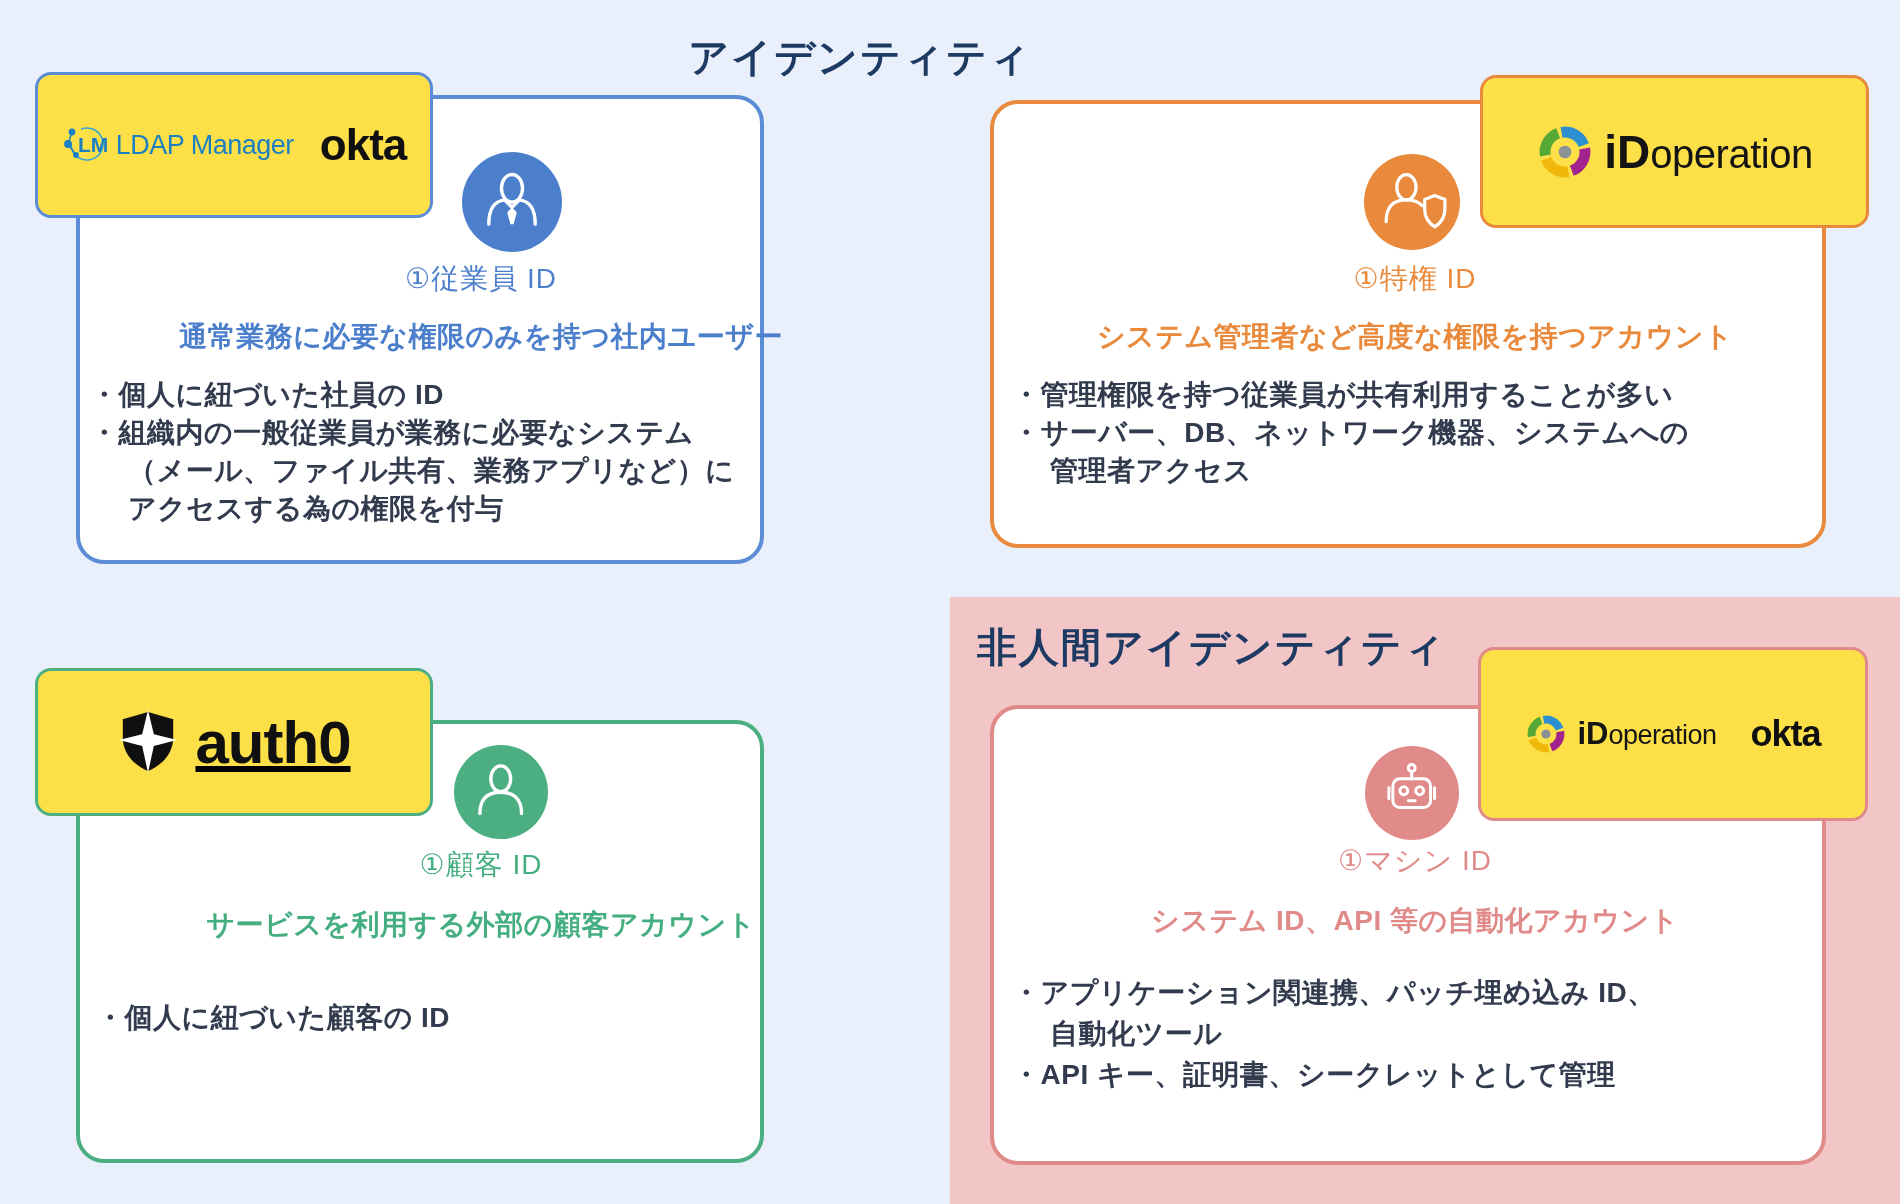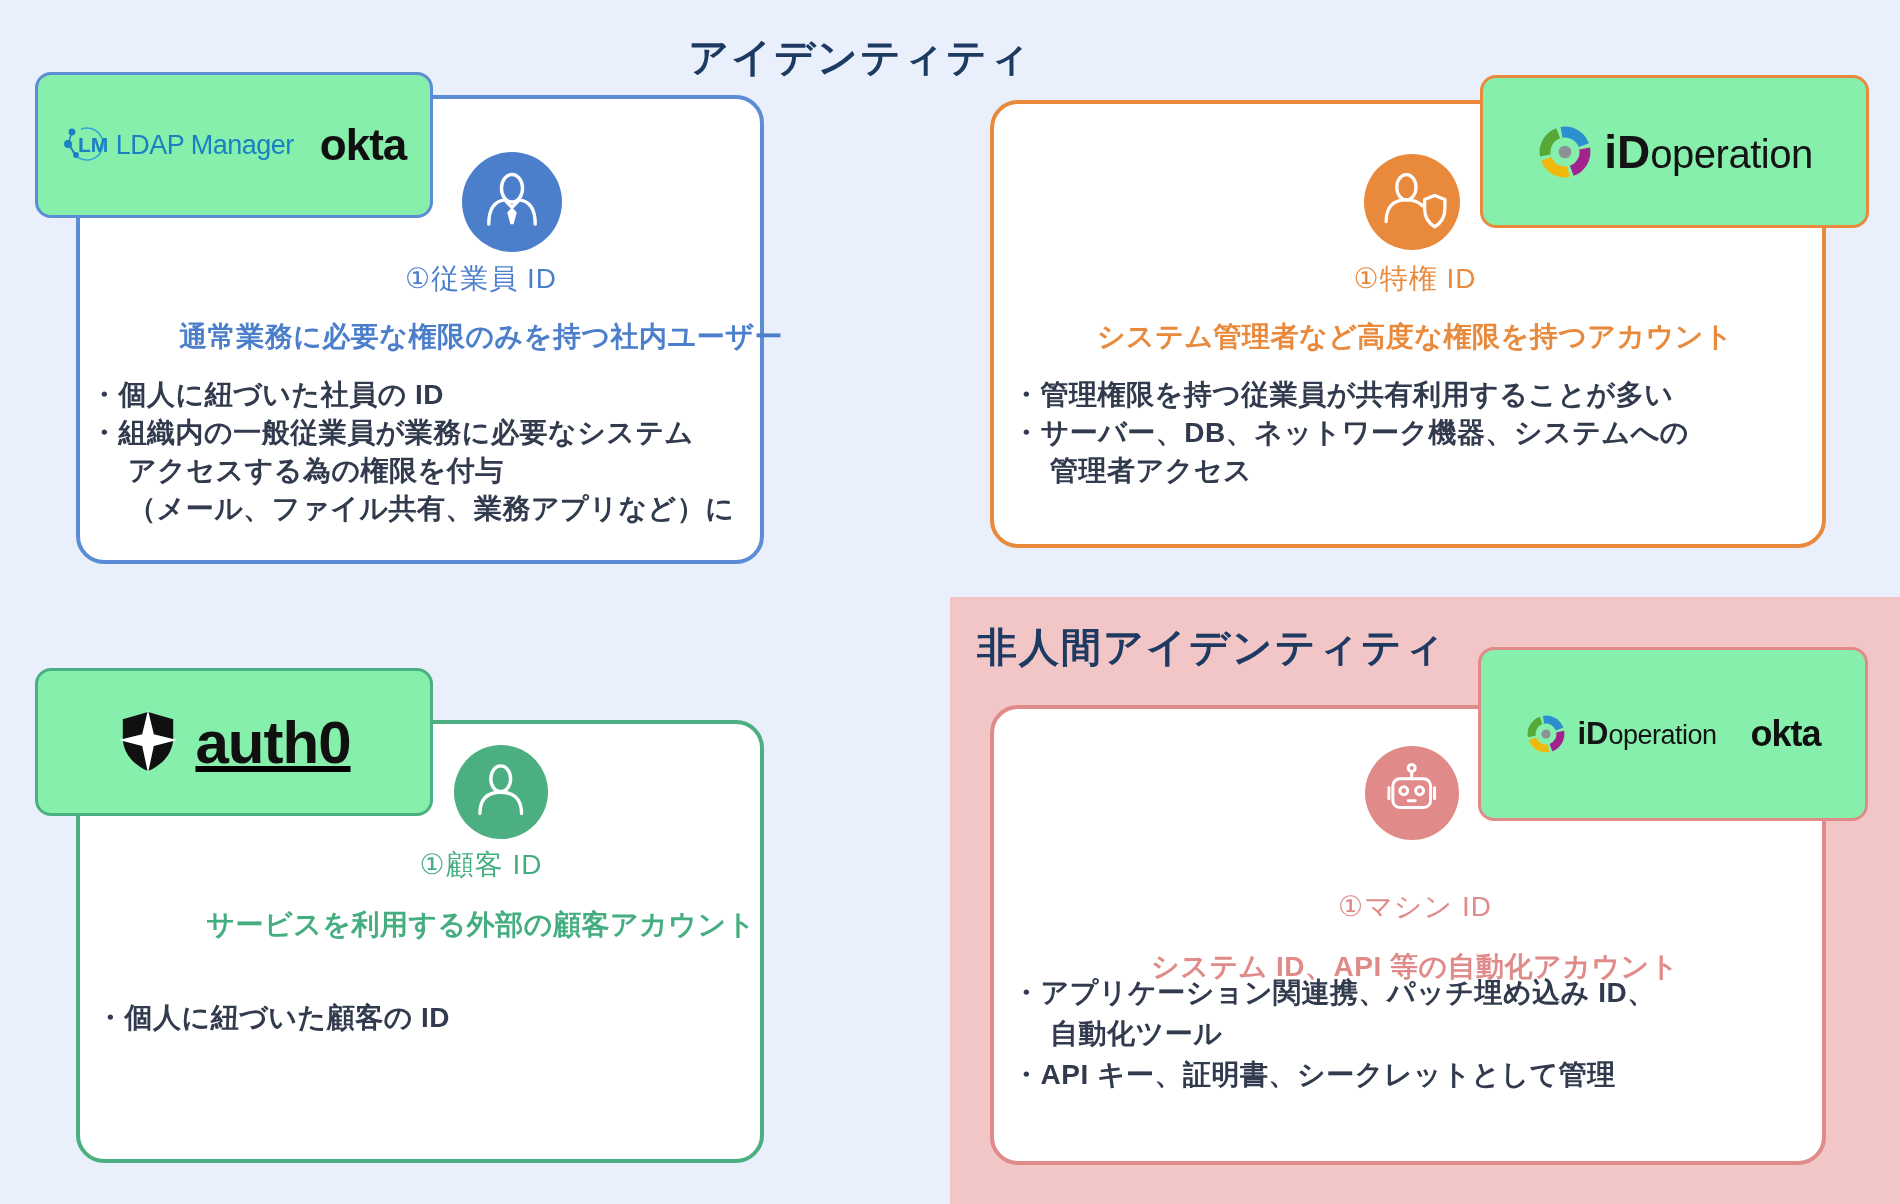--- a/index.html
+++ b/index.html
@@ -23,21 +23,21 @@
     left:977px;top:620px;font-size:40px;font-weight:800;color:#1D3A63;letter-spacing:2px;
   }
 
   
   .main-card{background:#fff;border-radius:28px;}
   .card-blue  {border:4px solid #5B8CD6;}
   .card-orange{border:4px solid #E8893B;}
   .card-green {border:4px solid #4CAF82;}
   .card-rose  {border:4px solid #E08A8A;}
 
-  .logo-card{background:#86efac;border-radius:16px;display:flex;align-items:center;justify-content:center;z-index:5;}
+  .logo-card{background:#fde047;border-radius:16px;display:flex;align-items:center;justify-content:center;z-index:5;}
   .logo-card.card-blue, .logo-card.card-orange, .logo-card.card-green, .logo-card.card-rose{border-width:3.5px;}
 
   #employee-card  {left:76px;  top:95px;  width:680px; height:461px;}
   #privileged-card{left:990px; top:100px; width:828px; height:440px;}
   #customer-card  {left:76px;  top:720px; width:680px; height:435px;}
   #machine-card   {left:990px; top:705px; width:828px; height:452px;}
 
   #employee-logo-card  {left:35px;   top:72px;  width:392px; height:140px; gap:26px;}
   #privileged-logo-card{left:1480px; top:75px;  width:383px; height:147px;}
   #customer-logo-card  {left:35px;   top:668px; width:392px; height:142px; gap:16px;text-decoration:underline;}
@@ -50,21 +50,21 @@
   #customer-avatar  {left:454px;  top:745px; width:94px;  height:94px;  background:#4CAF82;}
   #machine-avatar   {left:1365px; top:746px; width:94px;  height:94px;  background:#E08A8A;}
   .avatar svg{width:76%;height:76%;}
 
   
   .card-heading{font-size:28px;font-weight:400;text-align:center;letter-spacing:1px;}
   .card-subtitle{font-size:28px;font-weight:700;text-align:center;letter-spacing:.5px;}
   .c-blue  {color:#4C7FCB;}
   .c-orange{color:#E8893B;}
   .c-green {color:#45AE80;}
-  .c-rose  {color:#E08A8A;margin-top:46px;}
+  .c-rose  {color:#E08A8A;}
 
   .left-center {left:76px;  width:810px;}
   .right-center{left:1005px;width:820px;}
 
   #employee-heading   {top:260px;}
   #employee-subtitle  {top:318px;}
   #privileged-heading {top:260px;}
   #privileged-subtitle{top:318px;}
   #customer-heading   {top:846px;}
   #customer-subtitle  {top:906px;}
@@ -129,22 +129,22 @@
     <path d="M14,57 C14,41 21,35 29,34 L36,41 L43,34 C51,35 58,41 58,57"></path>
     <path d="M36,41 L31.5,46 L34.5,57 L37.5,57 L40.5,46 Z" fill="#fff" stroke="none"></path>
   </svg>
 </div>
 
 <div class="abs card-heading c-blue left-center" id="employee-heading">①従業員 ID</div>
 <div class="abs card-subtitle c-blue left-center" id="employee-subtitle">通常業務に必要な権限のみを持つ社内ユーザー</div>
 <div class="abs bullets" id="employee-bullets">
   <div class="line">・個人に紐づいた社員の ID</div>
   <div class="line">・組織内の一般従業員が業務に必要なシステム</div>
+  <div class="line cont">（メール、ファイル共有、業務アプリなど）に</div>
   <div class="line cont">アクセスする為の権限を付与</div>
-  <div class="line cont">（メール、ファイル共有、業務アプリなど）に</div>
 </div>
 
 <div class="abs main-card card-orange" id="privileged-card"></div>
 
 <div class="abs logo-card card-orange" id="privileged-logo-card">
   <div class="ido-group ido-lg">
     <svg width="58" height="58" viewBox="0 0 64 64">
       <path d="M28.2,10.3 A22,22 0 0 1 52.7,24.5" stroke="#2B8FD0" stroke-width="12" fill="none"></path>
       <path d="M53.7,28.2 A22,22 0 0 1 39.5,52.7" stroke="#A3238E" stroke-width="12" fill="none"></path>
       <path d="M35.8,53.7 A22,22 0 0 1 11.3,39.5" stroke="#F0B80B" stroke-width="12" fill="none"></path>

